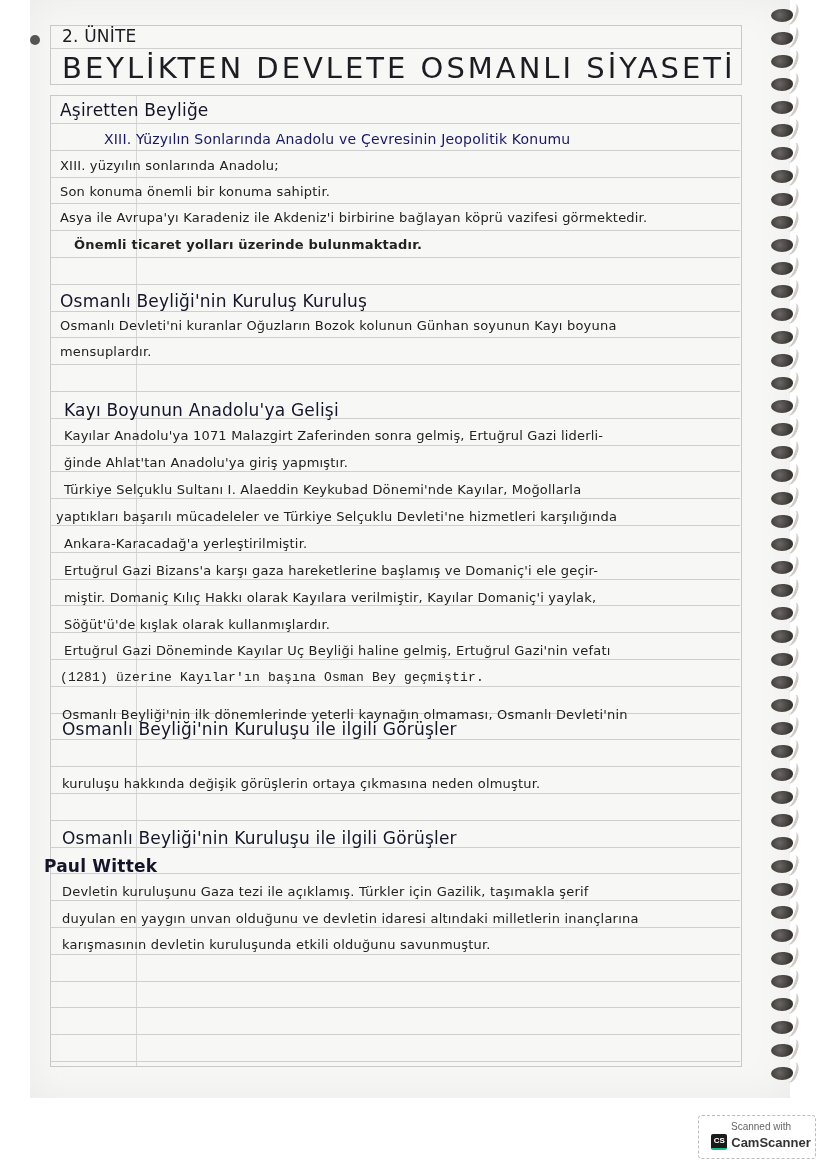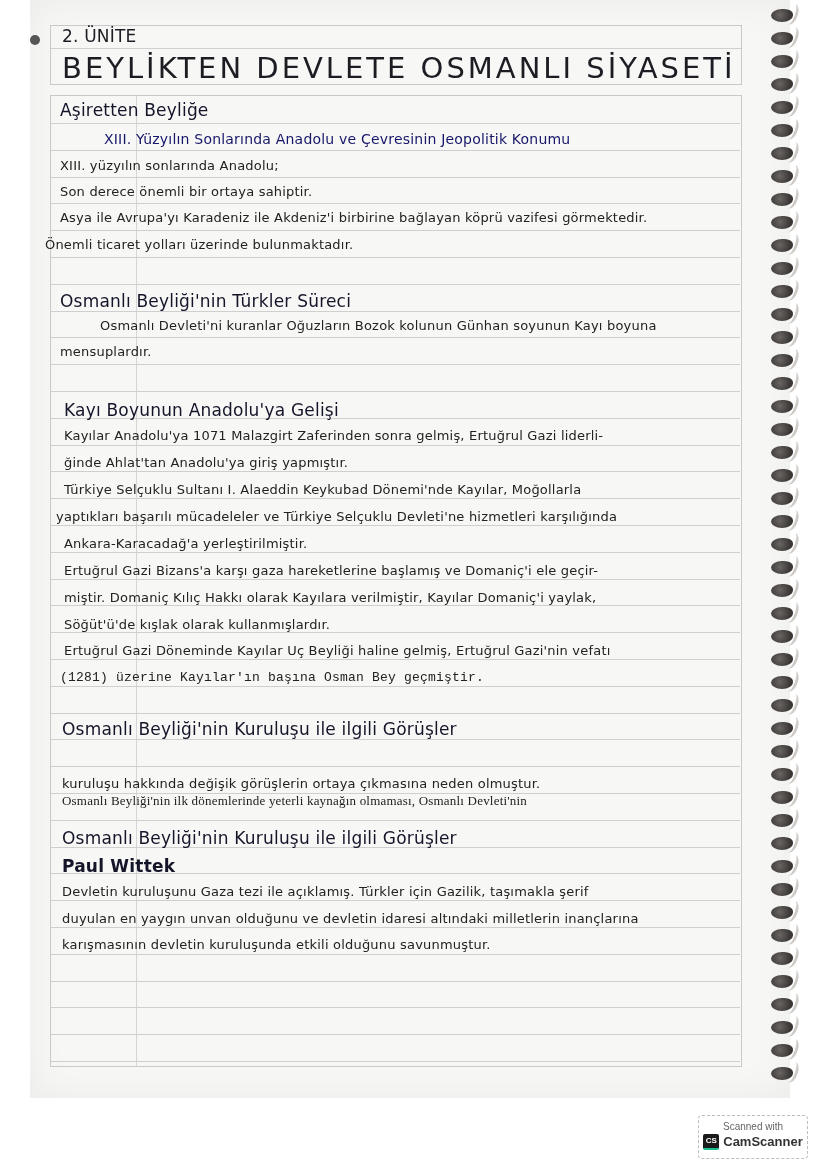--- a/index.html
+++ b/index.html
@@ -48,24 +48,24 @@
     letter-spacing: 0.2px;
   }
   .unit { left: 62px; top: 26px; font-size: 17px; }
   .title { left: 62px; top: 51px; font-size: 29px; letter-spacing: 3px; font-weight: normal; }
   .h { font-size: 17px; color: #15152a; }
   .sub { font-size: 14px; color: #17176a; margin-left: 44px; }
   .t { font-size: 13px; color: #222; }
   .scan-badge {
     position: absolute; left: 698px; top: 1115px; width: 108px; height: 42px;
     border: 1px dashed #bdbdbd; border-radius: 4px; background: #fff;
-    text-align: center; font-family: "Liberation Sans", sans-serif;
+    text-align: center; font-family: "Liberation Sans", sans-serif; padding-left: 8px;
   }
   .scan-badge .line1 { font-size: 10px; color: #666; margin-top: 5px; }
-  .scan-badge .line2 { font-size: 13px; color: #333; font-weight: bold; margin-top: 2px; display: flex; justify-content: center; gap: 4px; }
+  .scan-badge .line2 { font-size: 13px; color: #333; font-weight: bold; margin-top: 2px; display: flex; justify-content: center; align-items: center; gap: 4px; }
   .cs-icon {
     display: inline-block; width: 16px; height: 14px; background: #1a1a1a; color: #fff;
     font-size: 8px; line-height: 14px; border-radius: 2px; border-bottom: 2px solid #18c08f;
   }
 </style>
 </head>
 <body>
 
 <div class="page"></div>
 <div class="bullet"></div>
@@ -114,46 +114,46 @@
     <div class="ruled" style="top: 954px;"></div>
     <div class="ruled" style="top: 981px;"></div>
     <div class="ruled" style="top: 1007px;"></div>
     <div class="ruled" style="top: 1034px;"></div>
     <div class="ruled" style="top: 1061px;"></div>
   </div>
 
 <div class="hw h" style="left:60px; top:100px;">Aşiretten Beyliğe</div>
 <div class="hw sub" style="left:60px; top:131px;">XIII. Yüzyılın Sonlarında Anadolu ve Çevresinin Jeopolitik Konumu</div>
 <div class="hw t" style="left:60px; top:158px;">XIII. yüzyılın sonlarında Anadolu;</div>
-<div class="hw t" style="left:60px; top:184px;">Son derece önemli bir ortaya sahiptir.</div>
+<div class="hw t" style="left:60px; top:184px;">Son konuma önemli bir konuma sahiptir.</div>
 <div class="hw t" style="left:60px; top:210px;">Asya ile Avrupa'yı Karadeniz ile Akdeniz'i birbirine bağlayan köprü vazifesi görmektedir.</div>
-<div class="hw t" style="left:45px; top:237px;">Önemli ticaret yolları üzerinde bulunmaktadır.</div>
-
-<div class="hw h" style="left:60px; top:291px;">Osmanlı Beyliği'nin Türkler Süreci</div>
-<div class="hw t" style="left:60px; top:318px;margin-left:40px;">Osmanlı Devleti'ni kuranlar Oğuzların Bozok kolunun Günhan soyunun Kayı boyuna</div>
+<div class="hw t" style="left:74px; top:237px;font-weight:bold;">Önemli ticaret yolları üzerinde bulunmaktadır.</div>
+
+<div class="hw h" style="left:60px; top:291px;">Osmanlı Beyliği'nin Kuruluş Kuruluş</div>
+<div class="hw t" style="left:60px; top:318px;">Osmanlı Devleti'ni kuranlar Oğuzların Bozok kolunun Günhan soyunun Kayı boyuna</div>
 <div class="hw t" style="left:60px; top:344px;">mensuplardır.</div>
 
 <div class="hw h" style="left:64px; top:400px;">Kayı Boyunun Anadolu'ya Gelişi</div>
 <div class="hw t" style="left:64px; top:428px;text-align:right;">Kayılar Anadolu'ya 1071 Malazgirt Zaferinden sonra gelmiş, Ertuğrul Gazi liderli-</div>
 <div class="hw t" style="left:64px; top:455px;">ğinde Ahlat'tan Anadolu'ya giriş yapmıştır.</div>
 <div class="hw t" style="left:64px; top:482px;">Türkiye Selçuklu Sultanı I. Alaeddin Keykubad Dönemi'nde Kayılar, Moğollarla</div>
 <div class="hw t" style="left:56px; top:509px;">yaptıkları başarılı mücadeleler ve Türkiye Selçuklu Devleti'ne hizmetleri karşılığında</div>
 <div class="hw t" style="left:64px; top:536px;">Ankara-Karacadağ'a yerleştirilmiştir.</div>
 <div class="hw t" style="left:64px; top:563px;">Ertuğrul Gazi Bizans'a karşı gaza hareketlerine başlamış ve Domaniç'i ele geçir-</div>
 <div class="hw t" style="left:64px; top:590px;">miştir. Domaniç Kılıç Hakkı olarak Kayılara verilmiştir, Kayılar Domaniç'i yaylak,</div>
 <div class="hw t" style="left:64px; top:617px;">Söğüt'ü'de kışlak olarak kullanmışlardır.</div>
 <div class="hw t" style="left:64px; top:643px;">Ertuğrul Gazi Döneminde Kayılar Uç Beyliği haline gelmiş, Ertuğrul Gazi'nin vefatı</div>
 <div class="hw t" style="left:60px; top:670px;font-family:Liberation Mono, monospace;">(1281) üzerine Kayılar'ın başına Osman Bey geçmiştir.</div>
 
 <div class="hw h" style="left:62px; top:719px;">Osmanlı Beyliği'nin Kuruluşu ile ilgili Görüşler</div>
-<div class="hw t" style="left:62px; top:793px;font-family:Liberation Serif, serif;">Osmanlı Beyliği'nin ilk dönemlerinde yeterli kaynağın olmaması, Osmanlı Devleti'nin</div>
+<div class="hw t" style="left:62px; top:707px;">Osmanlı Beyliği'nin ilk dönemlerinde yeterli kaynağın olmaması, Osmanlı Devleti'nin</div>
 <div class="hw t" style="left:62px; top:776px;">kuruluşu hakkında değişik görüşlerin ortaya çıkmasına neden olmuştur.</div>
 
 <div class="hw h" style="left:62px; top:828px;">Osmanlı Beyliği'nin Kuruluşu ile ilgili Görüşler</div>
-<div class="hw h" style="left:62px; top:856px; font-weight:bold;">Paul Wittek</div>
+<div class="hw h" style="left:44px; top:856px; font-weight:bold;">Paul Wittek</div>
 <div class="hw t" style="left:62px; top:884px;">Devletin kuruluşunu Gaza tezi ile açıklamış. Türkler için Gazilik, taşımakla şerif</div>
 <div class="hw t" style="left:62px; top:911px;">duyulan en yaygın unvan olduğunu ve devletin idaresi altındaki milletlerin inançlarına</div>
 <div class="hw t" style="left:62px; top:937px;">karışmasının devletin kuruluşunda etkili olduğunu savunmuştur.</div>
 
 <div class="spiral" id="spiral">
     <div class="ring"></div>
     <div class="ring"></div>
     <div class="ring"></div>
     <div class="ring"></div>
     <div class="ring"></div>

